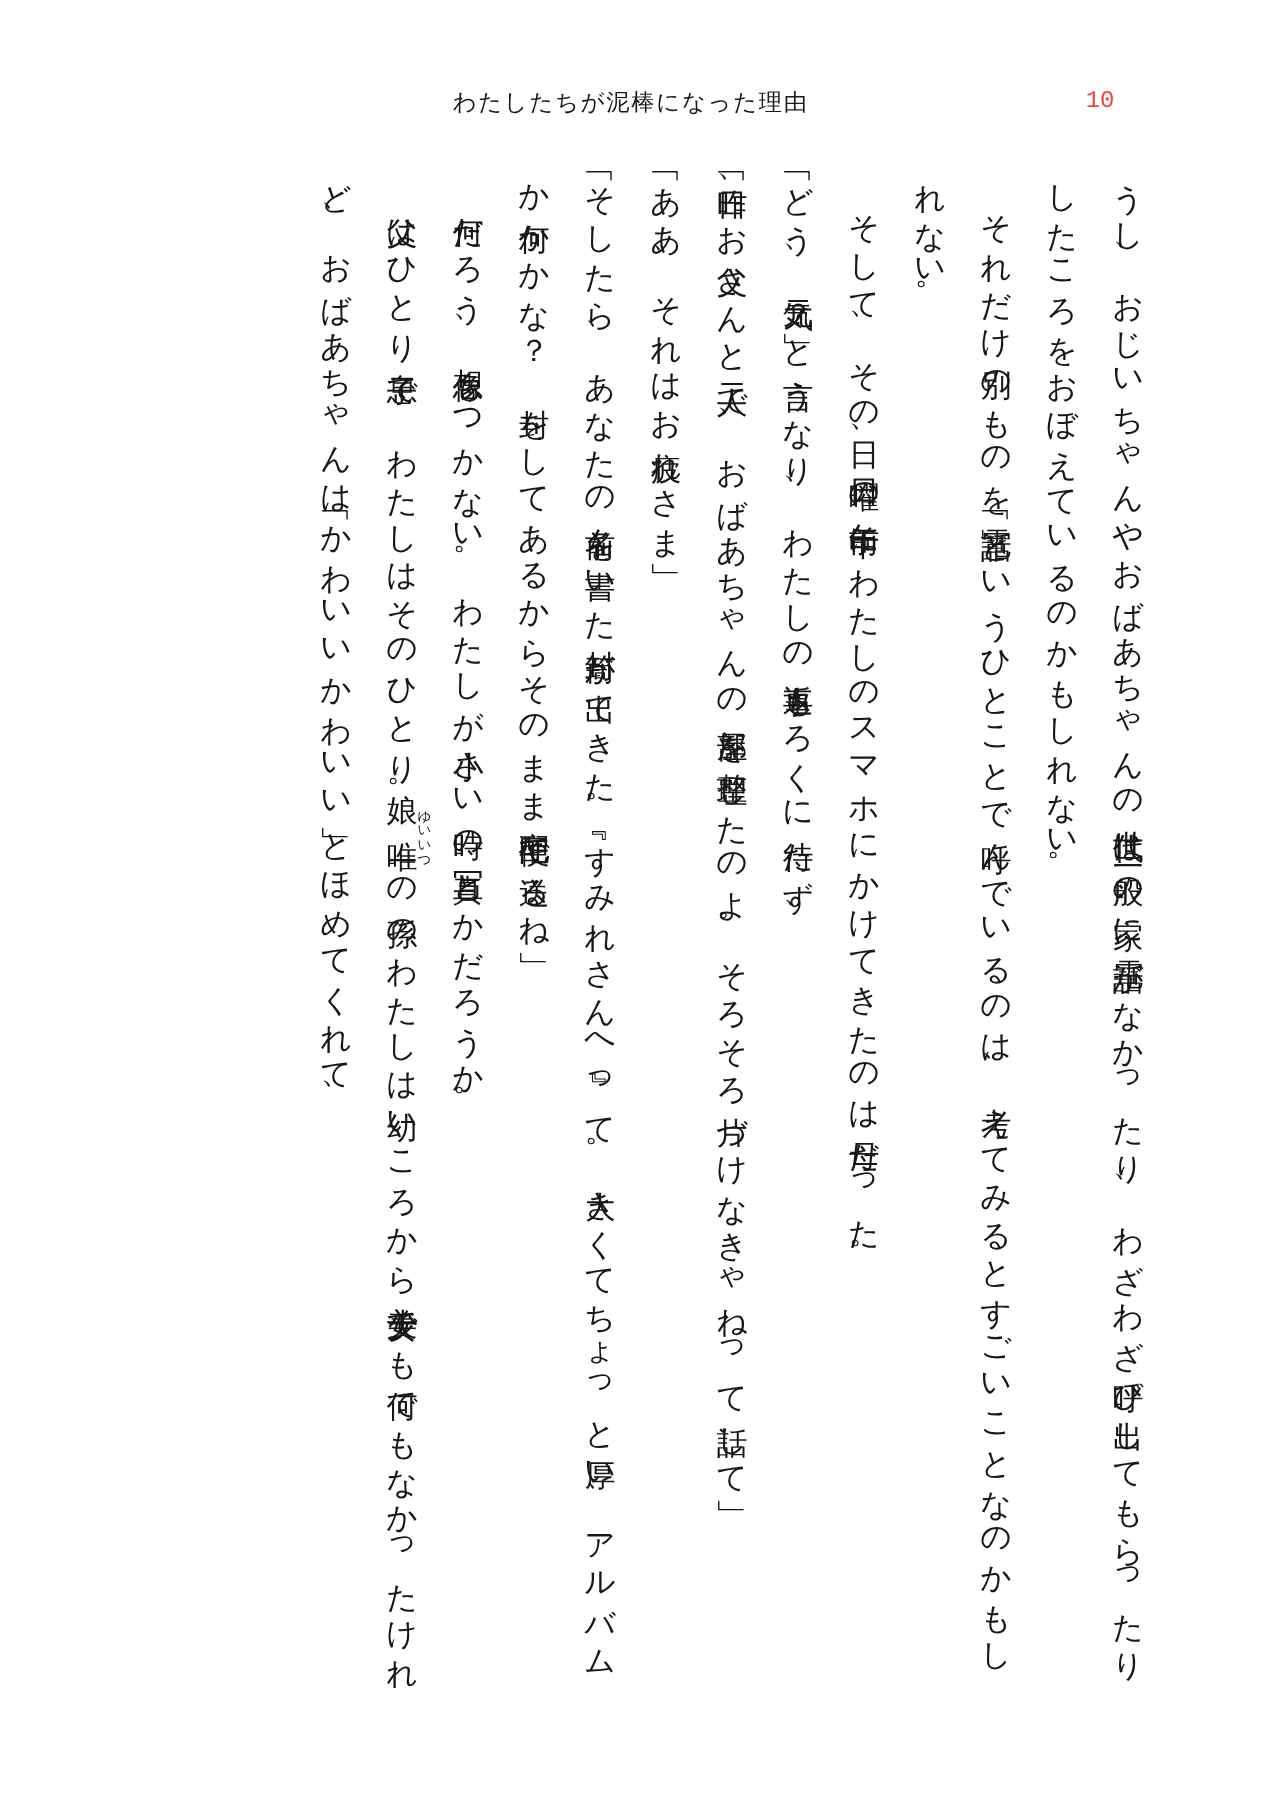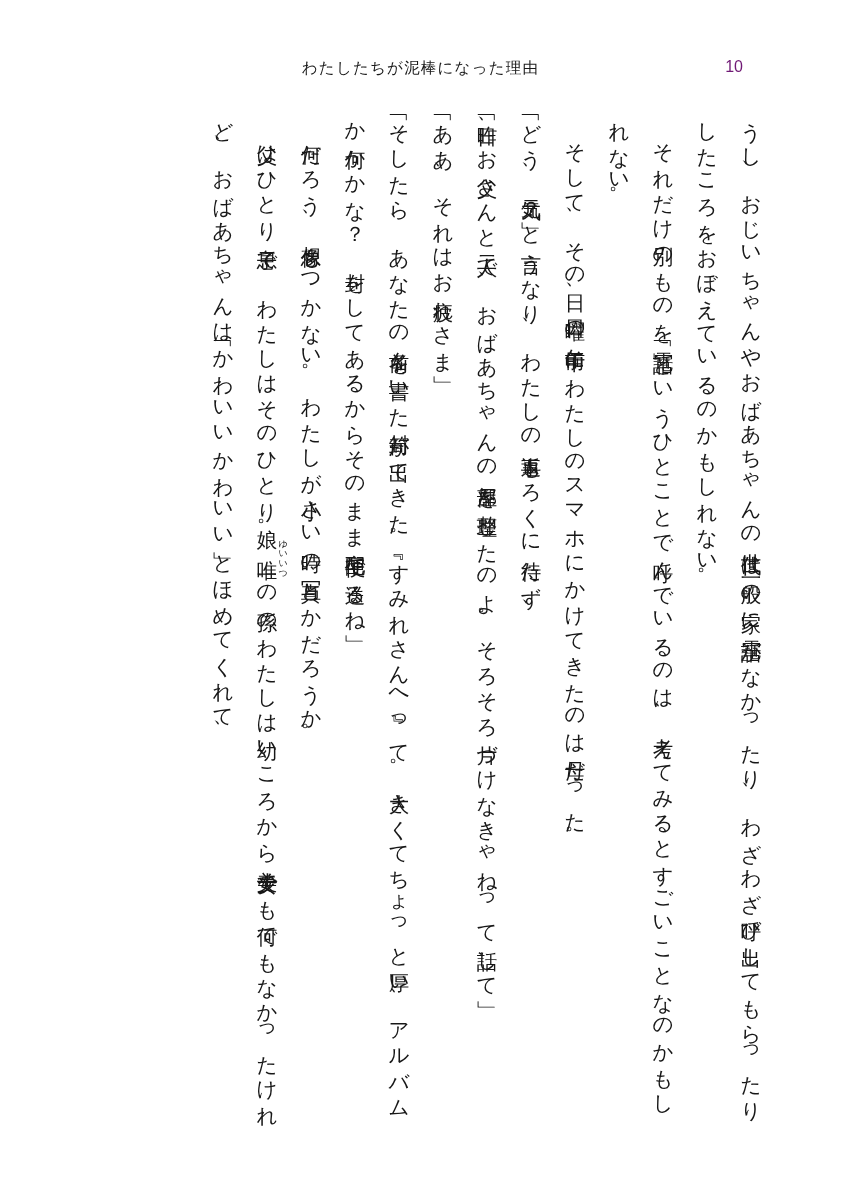--- a/index.html
+++ b/index.html
@@ -43,22 +43,22 @@
     font-size: 15.5px;
     letter-spacing: 1.2px;
     color: #1a1a1a;
     font-family: "Liberation Serif", "DejaVu Serif", serif;
   }
   .page-number {
     position: absolute;
     right: 98px;
     top: 0px;
     font-size: 16px;
-    color: #701a75;
-    font-family: Liberation Sans, sans-serif;
+    color: #ef4444;
+    font-family: Liberation Mono, monospace;
   }
 
   
   .body-area {
     position: absolute;
     top: 108px;
     right: 88px;
     width: 660px;
     height: 1010px;
   }

